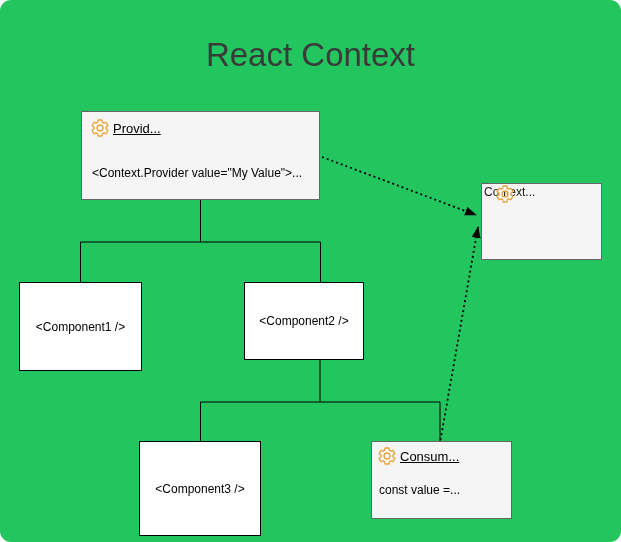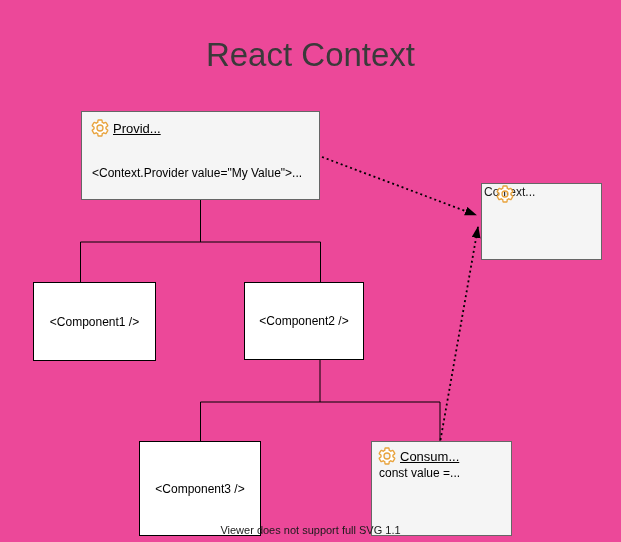--- a/index.html
+++ b/index.html
@@ -1,18 +1,18 @@
 <!DOCTYPE html>
 <html><head>
 <meta charset="utf-8">
 <style>
   html,body { margin:0; padding:0; background:#fff; }
   .canvas {
-    position:relative; width:621px; height:542px; background:#ec4899;
-    font-family:"Liberation Sans", sans-serif; overflow:hidden;
+    position:relative; width:621px; height:542px; background:#22c55e;
+    font-family:"Liberation Sans", sans-serif; overflow:hidden;border-radius:11px;
   }
   .page-title {
     position:absolute; top:36px; left:0; width:100%;
     text-align:center; font-size:33px; color:#3a3a3a;
   }
   .node { position:absolute; box-sizing:border-box; }
   .node.shaded { background:#f5f5f5; border:1px solid #666; }
   .node.plain  {
     background:#fff; border:1px solid #000;
     display:flex; align-items:center; justify-content:center;
@@ -75,37 +75,36 @@
     <div class="body-text" style="left:10px; top:54px;">&lt;Context.Provider value="My Value"&gt;...</div>
   </div>
 
   <div class="node shaded" style="left:481px; top:183px; width:121px; height:77px;">
     <div class="ctx-label">Context...</div>
     <svg class="gear ctx-gear" viewBox="0 0 24 24">
       <path fill="#fff" stroke="#E8A33D" stroke-width="1.6" d="M19.14,12.94c0.04-0.3,0.06-0.61,0.06-0.94c0-0.32-0.02-0.64-0.07-0.94l2.03-1.58c0.18-0.14,0.23-0.41,0.12-0.61l-1.92-3.32c-0.12-0.22-0.37-0.29-0.59-0.22l-2.39,0.96c-0.5-0.38-1.03-0.7-1.62-0.94L14.4,2.81c-0.04-0.24-0.24-0.41-0.48-0.41h-3.84c-0.24,0-0.43,0.17-0.47,0.41L9.25,5.35C8.66,5.59,8.12,5.92,7.63,6.29L5.24,5.33c-0.22-0.08-0.47,0-0.59,0.22L2.74,8.87C2.62,9.08,2.66,9.34,2.86,9.48l2.03,1.58C4.84,11.36,4.8,11.69,4.8,12s0.02,0.64,0.07,0.94l-2.03,1.58c-0.18,0.14-0.23,0.41-0.12,0.61l1.92,3.32c0.12,0.22,0.37,0.29,0.59,0.22l2.39-0.96c0.5,0.38,1.03,0.7,1.62,0.94l0.36,2.54c0.05,0.24,0.24,0.41,0.48,0.41h3.84c0.24,0,0.44-0.17,0.47-0.41l0.36-2.54c0.59-0.24,1.13-0.56,1.62-0.94l2.39,0.96c0.22,0.08,0.47,0,0.59-0.22l1.92-3.32c0.12-0.22,0.07-0.47-0.12-0.61L19.14,12.94z M12,15.6c-1.98,0-3.6-1.62-3.6-3.6s1.62-3.6,3.6-3.6s3.6,1.62,3.6,3.6S13.98,15.6,12,15.6z"></path>
     </svg>
   </div>
 
-  <div class="node plain" style="left:33px; top:282px; width:123px; height:79px;">
+  <div class="node plain" style="left:19px; top:282px; width:123px; height:89px;">
     <span>&lt;Component1 /&gt;</span>
   </div>
 
   <div class="node plain" style="left:244px; top:282px; width:120px; height:78px;">
     <span>&lt;Component2 /&gt;</span>
   </div>
 
   <div class="node plain" style="left:139px; top:441px; width:122px; height:95px;">
     <span>&lt;Component3 /&gt;</span>
   </div>
 
-  <div class="node shaded" style="left:371px; top:441px; width:141px; height:95px;">
+  <div class="node shaded" style="left:371px; top:441px; width:141px; height:78px;">
     <div class="node-header" style="left:5px; top:4px;">
       <svg class="gear" viewBox="0 0 24 24">
         <path fill="#fff" stroke="#E8A33D" stroke-width="1.6" d="M19.14,12.94c0.04-0.3,0.06-0.61,0.06-0.94c0-0.32-0.02-0.64-0.07-0.94l2.03-1.58c0.18-0.14,0.23-0.41,0.12-0.61l-1.92-3.32c-0.12-0.22-0.37-0.29-0.59-0.22l-2.39,0.96c-0.5-0.38-1.03-0.7-1.62-0.94L14.4,2.81c-0.04-0.24-0.24-0.41-0.48-0.41h-3.84c-0.24,0-0.43,0.17-0.47,0.41L9.25,5.35C8.66,5.59,8.12,5.92,7.63,6.29L5.24,5.33c-0.22-0.08-0.47,0-0.59,0.22L2.74,8.87C2.62,9.08,2.66,9.34,2.86,9.48l2.03,1.58C4.84,11.36,4.8,11.69,4.8,12s0.02,0.64,0.07,0.94l-2.03,1.58c-0.18,0.14-0.23,0.41-0.12,0.61l1.92,3.32c0.12,0.22,0.37,0.29,0.59,0.22l2.39-0.96c0.5,0.38,1.03,0.7,1.62,0.94l0.36,2.54c0.05,0.24,0.24,0.41,0.48,0.41h3.84c0.24,0,0.44-0.17,0.47-0.41l0.36-2.54c0.59-0.24,1.13-0.56,1.62-0.94l2.39,0.96c0.22,0.08,0.47,0,0.59-0.22l1.92-3.32c0.12-0.22,0.07-0.47-0.12-0.61L19.14,12.94z M12,15.6c-1.98,0-3.6-1.62-3.6-3.6s1.62-3.6,3.6-3.6s3.6,1.62,3.6,3.6S13.98,15.6,12,15.6z"></path>
       </svg>
       <span class="hdr-label">Consum...</span>
     </div>
-    <div class="body-text" style="left:7px; top:24px;">const value =...</div>
+    <div class="body-text" style="left:7px; top:41px;">const value =...</div>
   </div>
 
-  <div class="footer-note">Viewer does not support full SVG 1.1</div>
 
 </div>
 
 </body></html>

